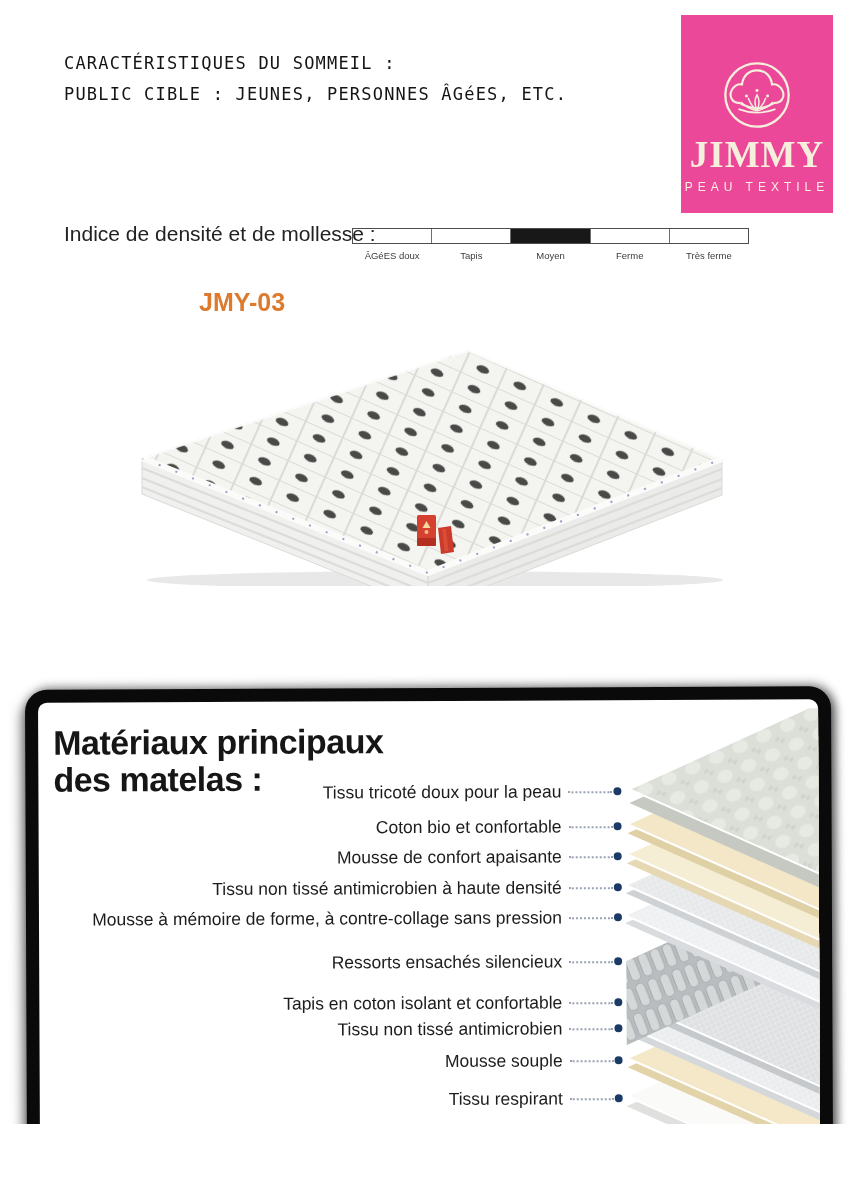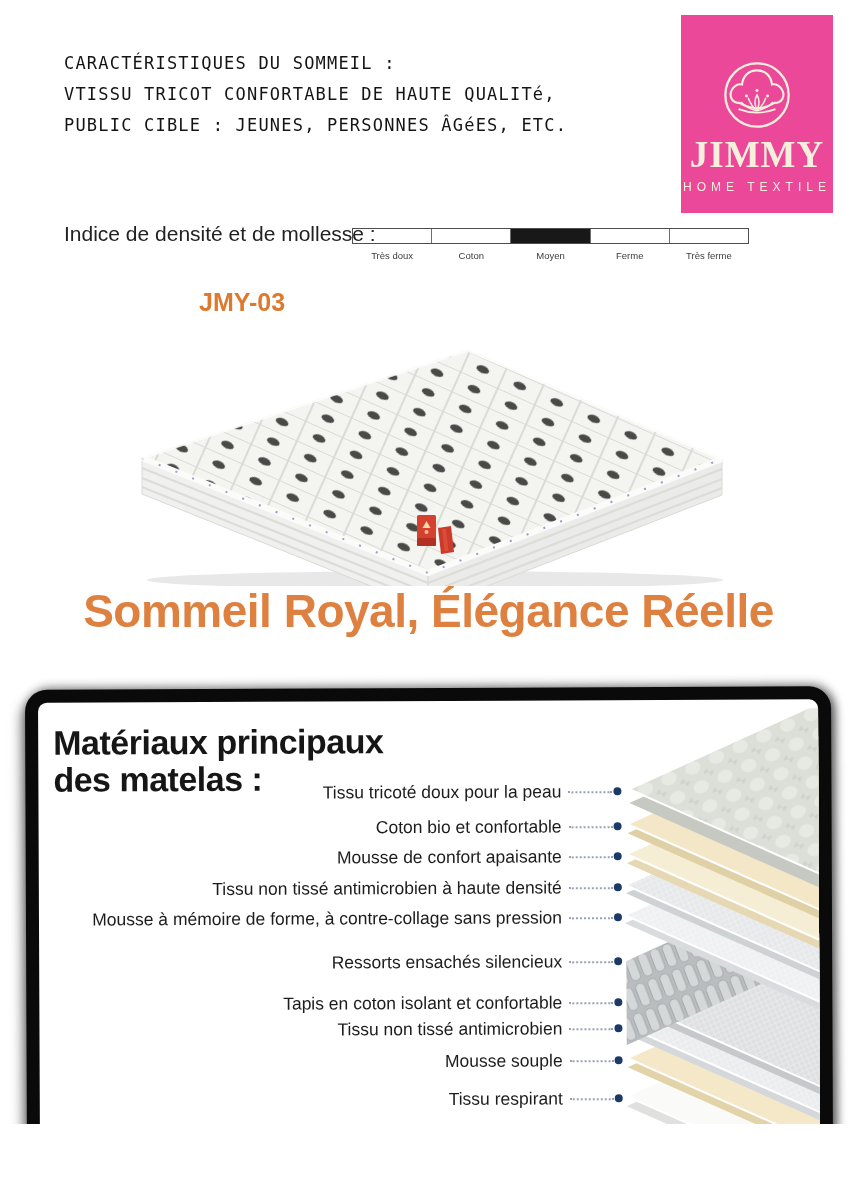--- a/index.html
+++ b/index.html
@@ -55,48 +55,47 @@
               position:relative;top:1px;}
   .mat-dot{width:8px;height:8px;border-radius:50%;background:#1C3A66;margin-left:1px;flex:0 0 auto;}
 </style>
 </head>
 <body>
 
 <div id="page">
 
   <div class="char-block">
     <div class="char-line">CARACTÉRISTIQUES DU SOMMEIL :</div>
-    <div class="char-line">VTISSU TRICOT CONFORTABLE DE HAUTE QUALITé,</div>
     <div class="char-line">PUBLIC CIBLE : JEUNES, PERSONNES ÂGéES, ETC.</div>
   </div>
 
   <div class="logo" style="background: #ec4899;">
     <svg class="logo-icon" viewBox="0 0 100 100">
       <circle cx="50" cy="50" r="36" fill="none" stroke="#F6EFDC" stroke-width="2.6"></circle>
       <path d="M30,59 C22,59 18,52 21,45 C23,40 28,37 33,38 C34,28 41,22 50,22 C59,22 66,28 67,38
                C72,37 77,40 79,45 C82,52 78,59 70,59 Q60,65 50,65 Q40,65 30,59 Z" fill="none" stroke="#F6EFDC" stroke-width="2.4"></path>
       <path d="M50,50 C53,55 53,61 50,67 C47,61 47,55 50,50 Z" fill="none" stroke="#F6EFDC" stroke-width="1.7"></path>
       <path d="M40,53 C42,59 45,64 50,67 M60,53 C58,59 55,64 50,67" fill="none" stroke="#F6EFDC" stroke-width="1.7"></path>
       <path d="M32,58 C36,63 42,66 50,68 M68,58 C64,63 58,66 50,68" fill="none" stroke="#F6EFDC" stroke-width="1.7"></path>
       <path d="M29,66 Q50,74 71,66" fill="none" stroke="#F6EFDC" stroke-width="2"></path>
       <circle cx="38" cy="51" r="1.7" fill="#F6EFDC"></circle>
       <circle cx="62" cy="51" r="1.7" fill="#F6EFDC"></circle>
       <circle cx="50" cy="45" r="1.7" fill="#F6EFDC"></circle>
     </svg>
     <div class="logo-name">JIMMY</div>
-    <div class="logo-sub">HOME TEXTILE</div>
+    <div class="logo-sub">PEAU TEXTILE</div>
   </div>
 
   <div class="firm-label">Indice de densité et de mollesse :</div>
   <div class="firm-bar">
     <div class="fcell">
-      <span class="fcell-label">Très doux</span>
-    </div>
-    <div class="fcell">
-      <span class="fcell-label">Coton</span>
+      <span class="fcell-label">ÂGéES doux</span>
+    </div>
+    <div class="fcell">
+      <span class="fcell-label">Tapis</span>
     </div>
     <div class="fcell selected">
       <span class="fcell-label">Moyen</span>
     </div>
     <div class="fcell">
       <span class="fcell-label">Ferme</span>
     </div>
     <div class="fcell">
       <span class="fcell-label">Très ferme</span>
     </div>
@@ -130,21 +129,20 @@
     <g>
       <rect x="297" y="177" width="19" height="31" rx="1.5" fill="#d5402f"></rect>
       <rect x="297" y="200" width="19" height="8" rx="1.5" fill="#b22f21"></rect>
       <path d="M306.5,183 l4,7 h-8 z" fill="#f3d9a2"></path>
       <circle cx="306.5" cy="194" r="2" fill="#f3d9a2" opacity="0.8"></circle>
       <polygon points="318,190 331,188 334,214 321,216" fill="#cb3a2a"></polygon>
       <polygon points="322,191 326,190.5 328.5,213 324.5,213.5" fill="#e0543c" opacity="0.7"></polygon>
     </g>
   </svg>
 
-  <div class="tagline" style="color: rgb(222, 129, 64);">Sommeil Royal, Élégance Réelle</div>
 
   <div class="frame">
     <div class="frame-inner">
 
       <div class="mat-title">
         <div>Matériaux principaux</div>
         <div>des matelas :</div>
       </div>
 
       <svg class="layers-svg" viewBox="0 0 224 436">

